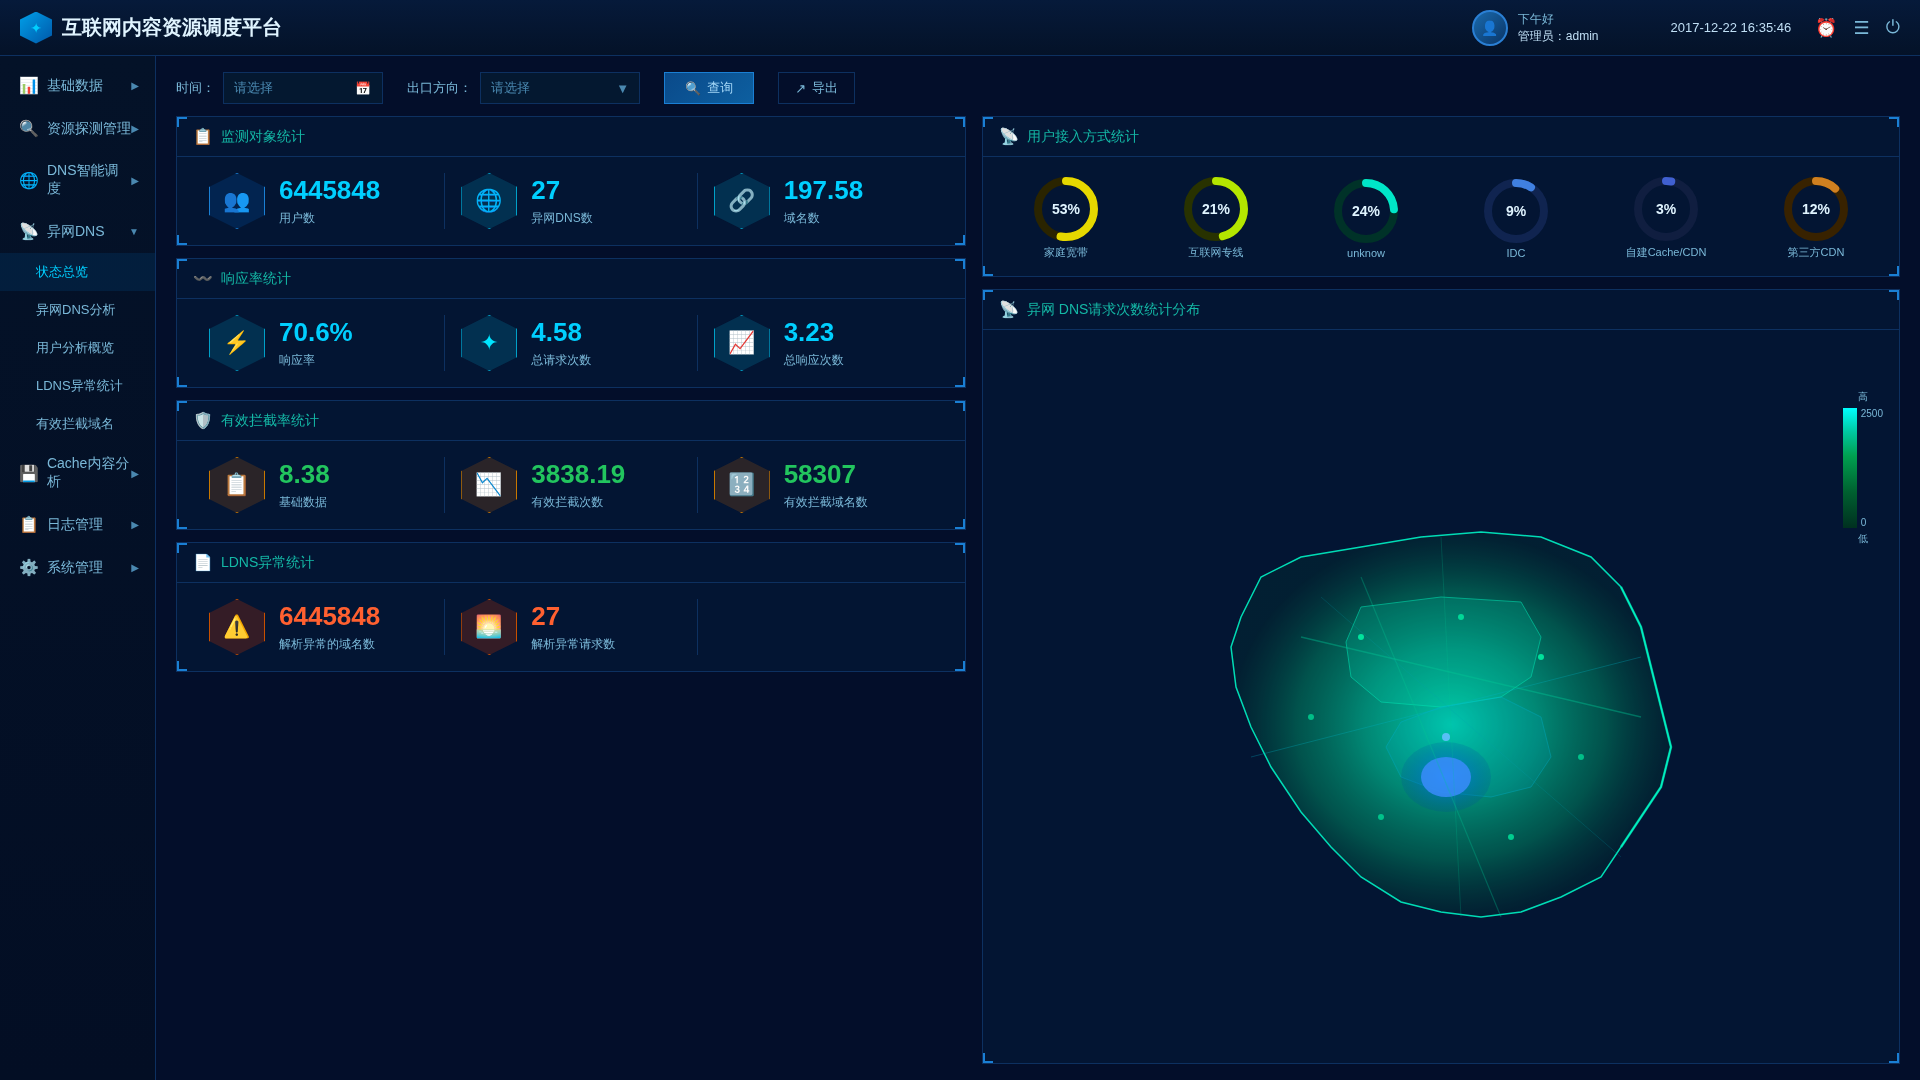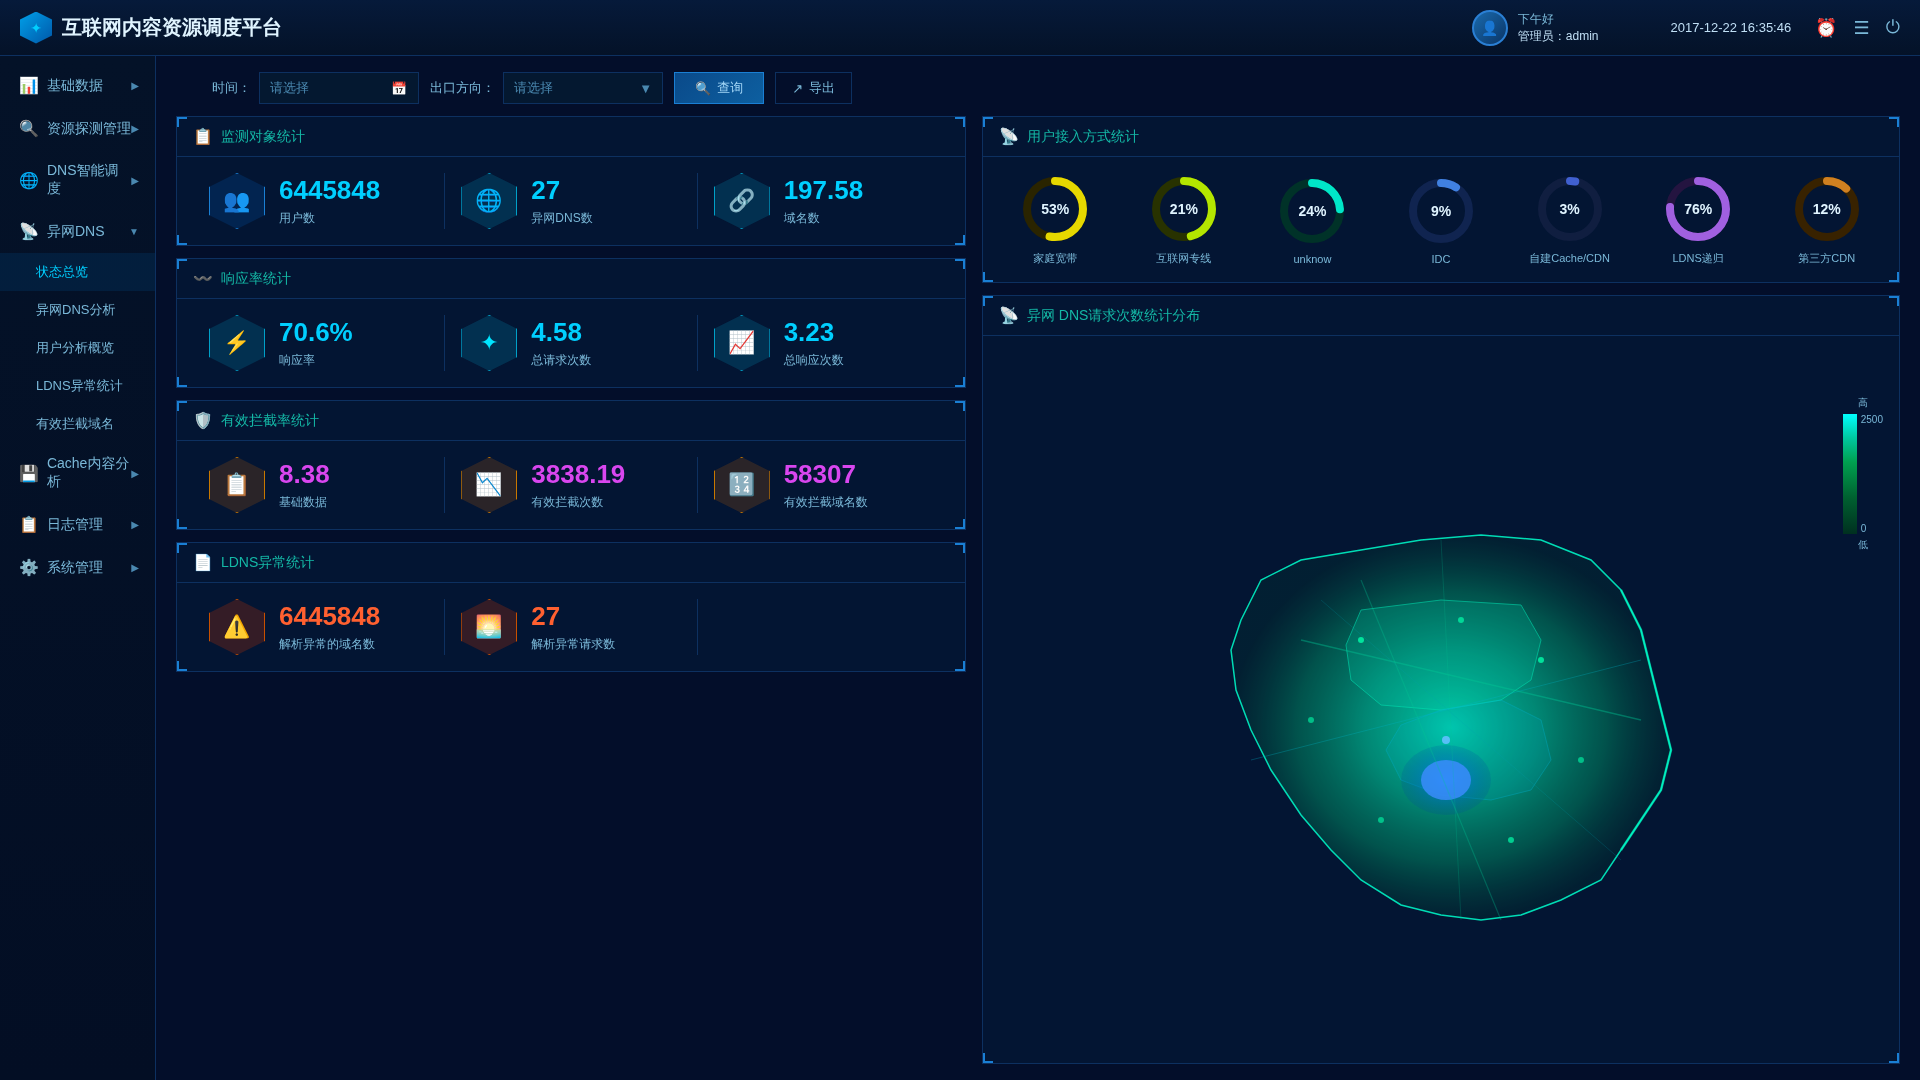--- a/index.html
+++ b/index.html
@@ -84,23 +84,22 @@
     
     .main {
       flex: 1;
       padding: 16px 20px;
       overflow: hidden;
       display: flex; flex-direction: column; gap: 12px;
     }
 
     
     .top-bar {
-      display: flex; align-items: center; gap: 11px;
+      display: flex; align-items: center; gap: 24px;
       flex-shrink: 0;
-      margin-left: 36px;
     }
     .filter-group { display: flex; align-items: center; gap: 8px; }
     .filter-label { font-size: 13px; color: #7ab8d8; }
     .filter-input {
       background: #041830; border: 1px solid #0d3060;
       color: #7ab8d8; font-size: 13px;
       padding: 6px 10px; width: 160px;
       display: flex; align-items: center; justify-content: space-between;
     }
     .filter-select {
@@ -170,35 +169,35 @@
       display: flex; align-items: center; justify-content: center;
       font-size: 22px;
     }
     .stat-icon-hex.blue { background: rgba(0, 100, 200, 0.2); border: 1px solid #1a7fd4; color: #00cfff; }
     .stat-icon-hex.cyan { background: rgba(0, 160, 200, 0.2); border: 1px solid #00a0c8; color: #00e5ff; }
     .stat-icon-hex.orange { background: rgba(200, 100, 0, 0.2); border: 1px solid #c87800; color: #ffa040; }
     .stat-icon-hex.red { background: rgba(200, 50, 0, 0.25); border: 1px solid #c85000; color: #ff6030; }
 
     .stat-texts { display: flex; flex-direction: column; gap: 4px; }
     .stat-value { font-size: 26px; font-weight: bold; color: #00cfff; font-family: 'Arial', sans-serif; }
-    .stat-value.orange { color: #d946ef; }
+    .stat-value.orange { color: #22c55e; }
     .stat-value.red { color: #ff6030; }
     .stat-label { font-size: 12px; color: #7ab8d8; }
 
     
     .right-panels {
       flex: 1; display: flex; flex-direction: column; gap: 12px;
     }
 
     
     .donut-row {
       display: flex; align-items: center; gap: 0; padding: 16px 8px;
     }
     .donut-item {
-      flex: 1; display: flex; flex-direction: column; align-items: center; gap: 6px;
+      flex: 1; display: flex; flex-direction: column; align-items: center; 
     }
     .donut-container {
       position: relative; width: 72px; height: 72px;
     }
     .donut-container svg {
       transform: rotate(-90deg);
     }
     .donut-percent {
       position: absolute; top: 50%; left: 50%;
       transform: translate(-50%, -50%);
@@ -592,30 +591,20 @@
               <div class="donut-container">
                 <svg width="72" height="72" viewBox="0 0 72 72">
                   <circle cx="36" cy="36" r="28" fill="none" stroke="#101e40" stroke-width="8"></circle>
                   <circle cx="36" cy="36" r="28" fill="none" stroke="#4060d0" stroke-width="8" stroke-dasharray="5.3 175.9" stroke-linecap="round"></circle>
                 </svg>
                 <span class="donut-percent">3%</span>
               </div>
               <span class="donut-name">自建Cache/CDN</span>
             </div>
 
-            <div class="donut-item">
-              <div class="donut-container">
-                <svg width="72" height="72" viewBox="0 0 72 72">
-                  <circle cx="36" cy="36" r="28" fill="none" stroke="#241440" stroke-width="8"></circle>
-                  <circle cx="36" cy="36" r="28" fill="none" stroke="#a060e0" stroke-width="8" stroke-dasharray="133.7 175.9" stroke-linecap="round"></circle>
-                </svg>
-                <span class="donut-percent">76%</span>
-              </div>
-              <span class="donut-name">LDNS递归</span>
-            </div>
 
             <div class="donut-item">
               <div class="donut-container">
                 <svg width="72" height="72" viewBox="0 0 72 72">
                   <circle cx="36" cy="36" r="28" fill="none" stroke="#382200" stroke-width="8"></circle>
                   <circle cx="36" cy="36" r="28" fill="none" stroke="#d08020" stroke-width="8" stroke-dasharray="21.1 175.9" stroke-linecap="round"></circle>
                 </svg>
                 <span class="donut-percent">12%</span>
               </div>
               <span class="donut-name">第三方CDN</span>

